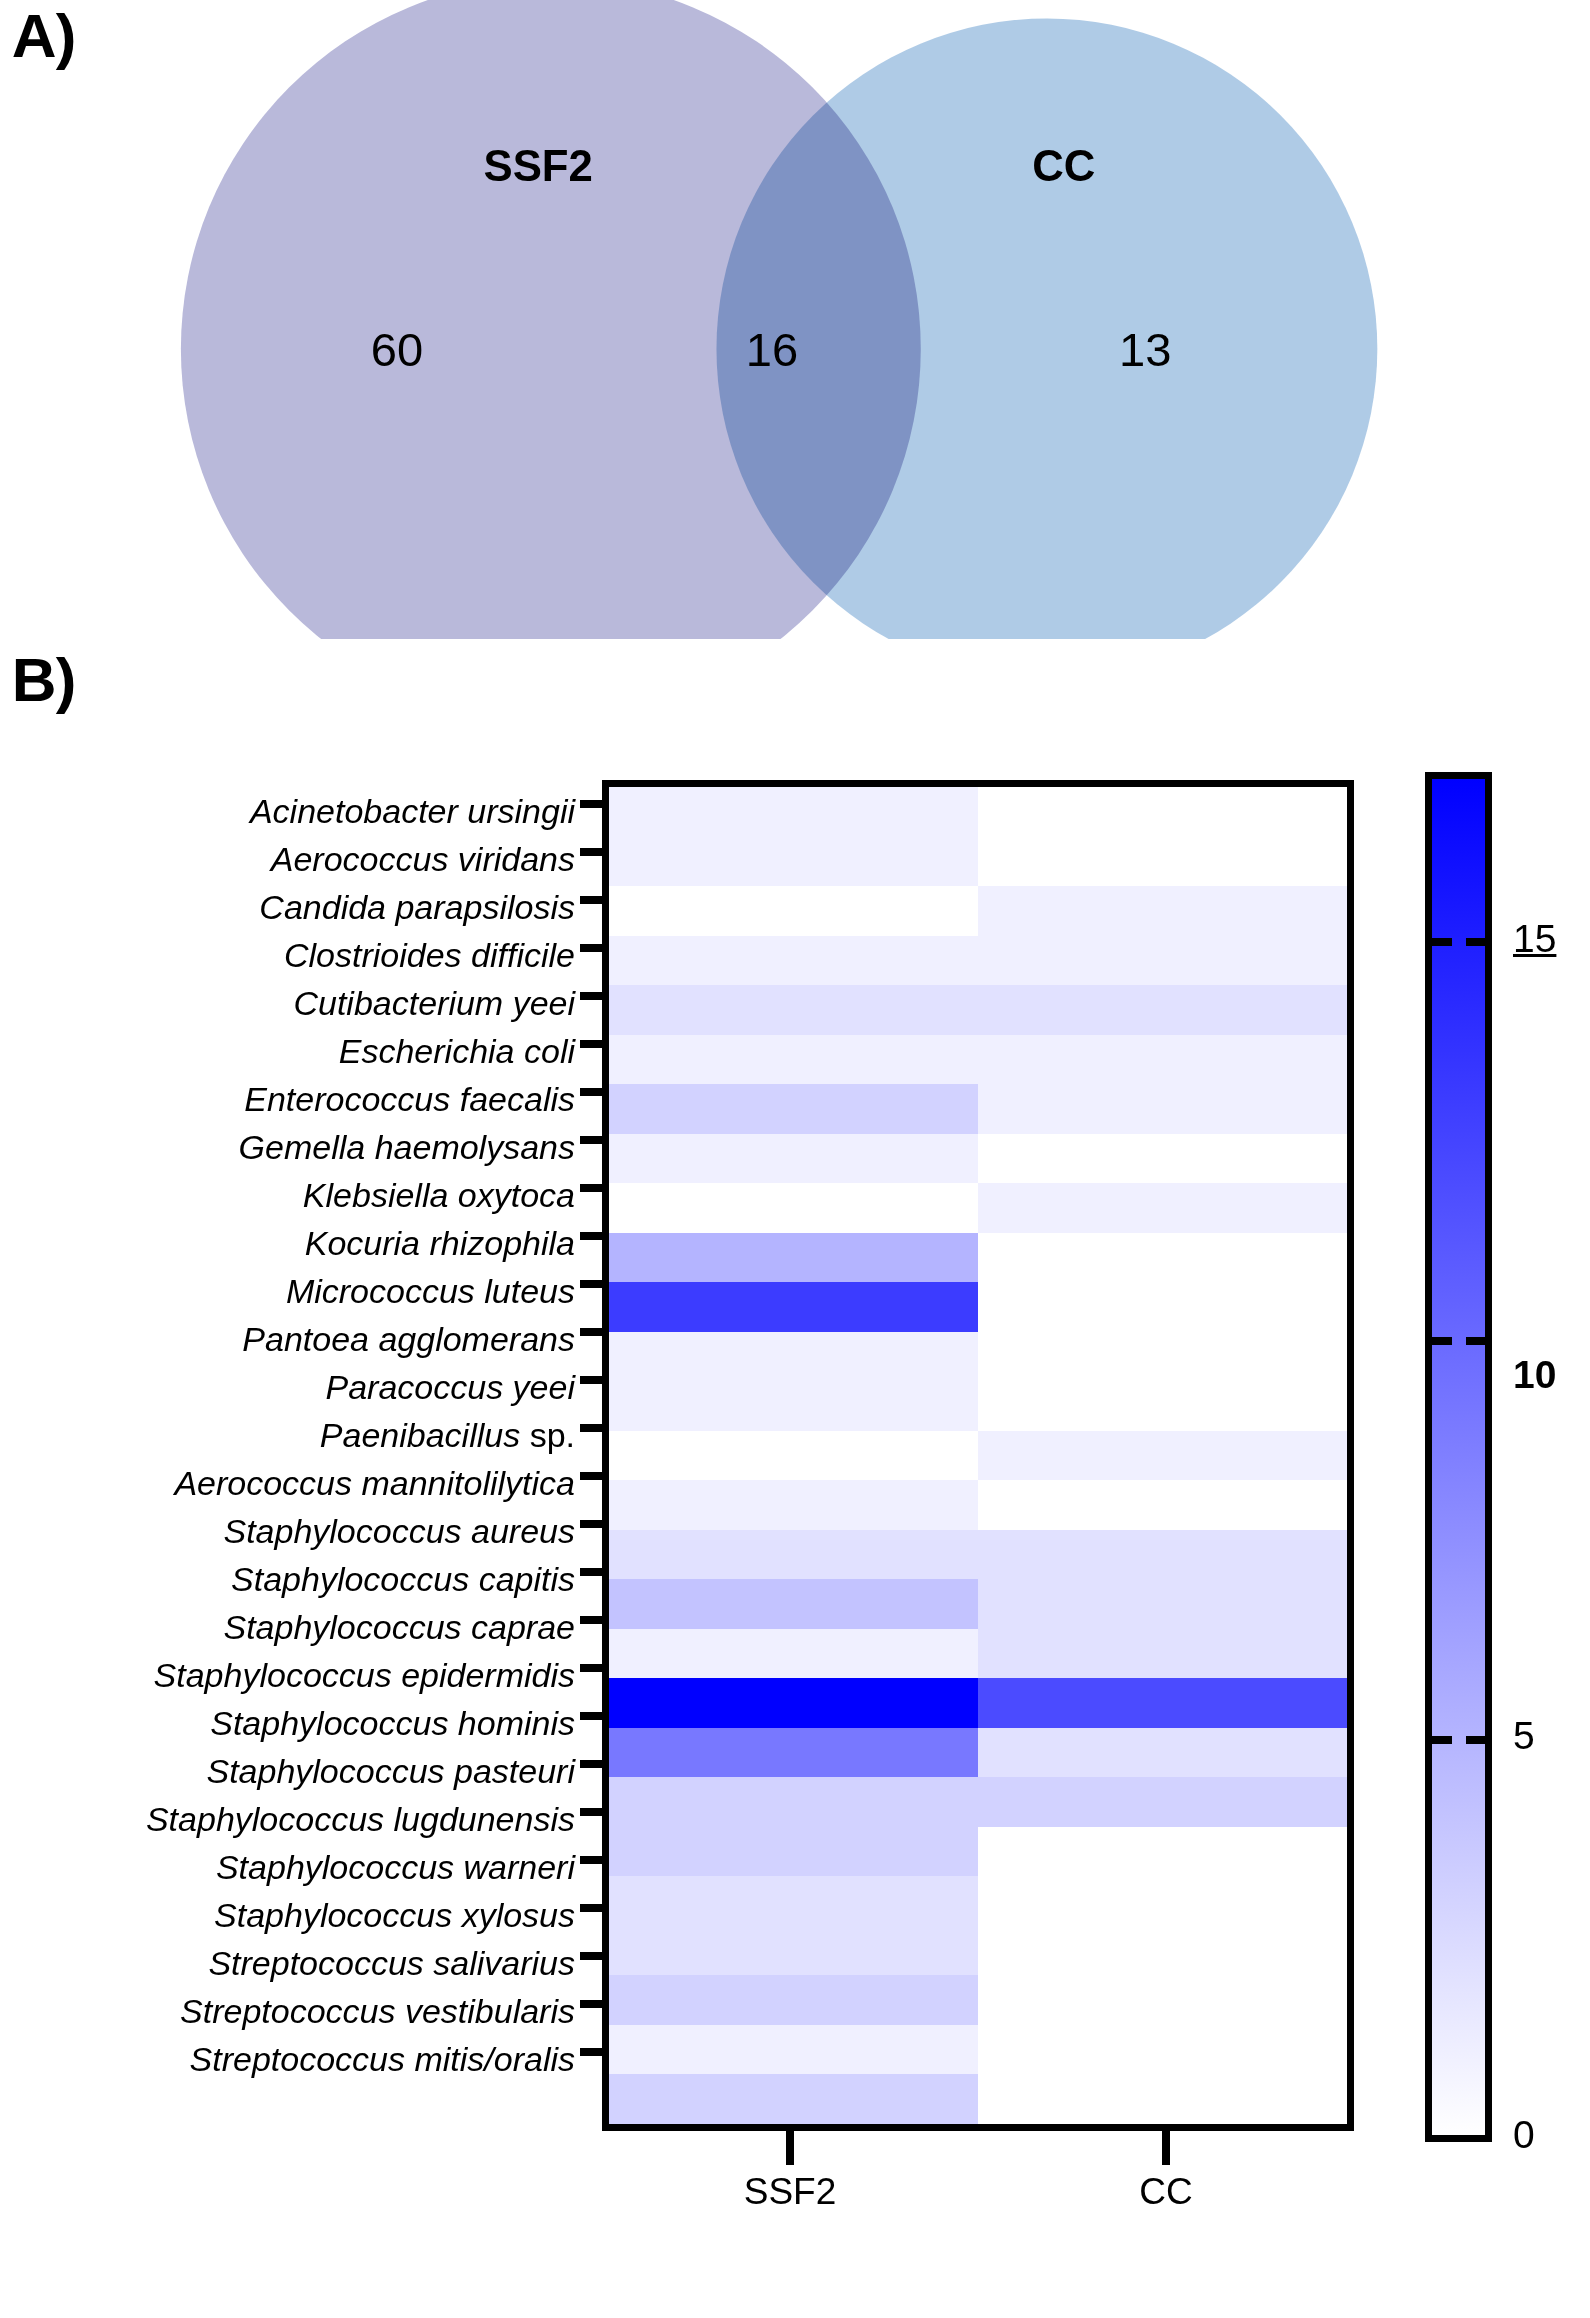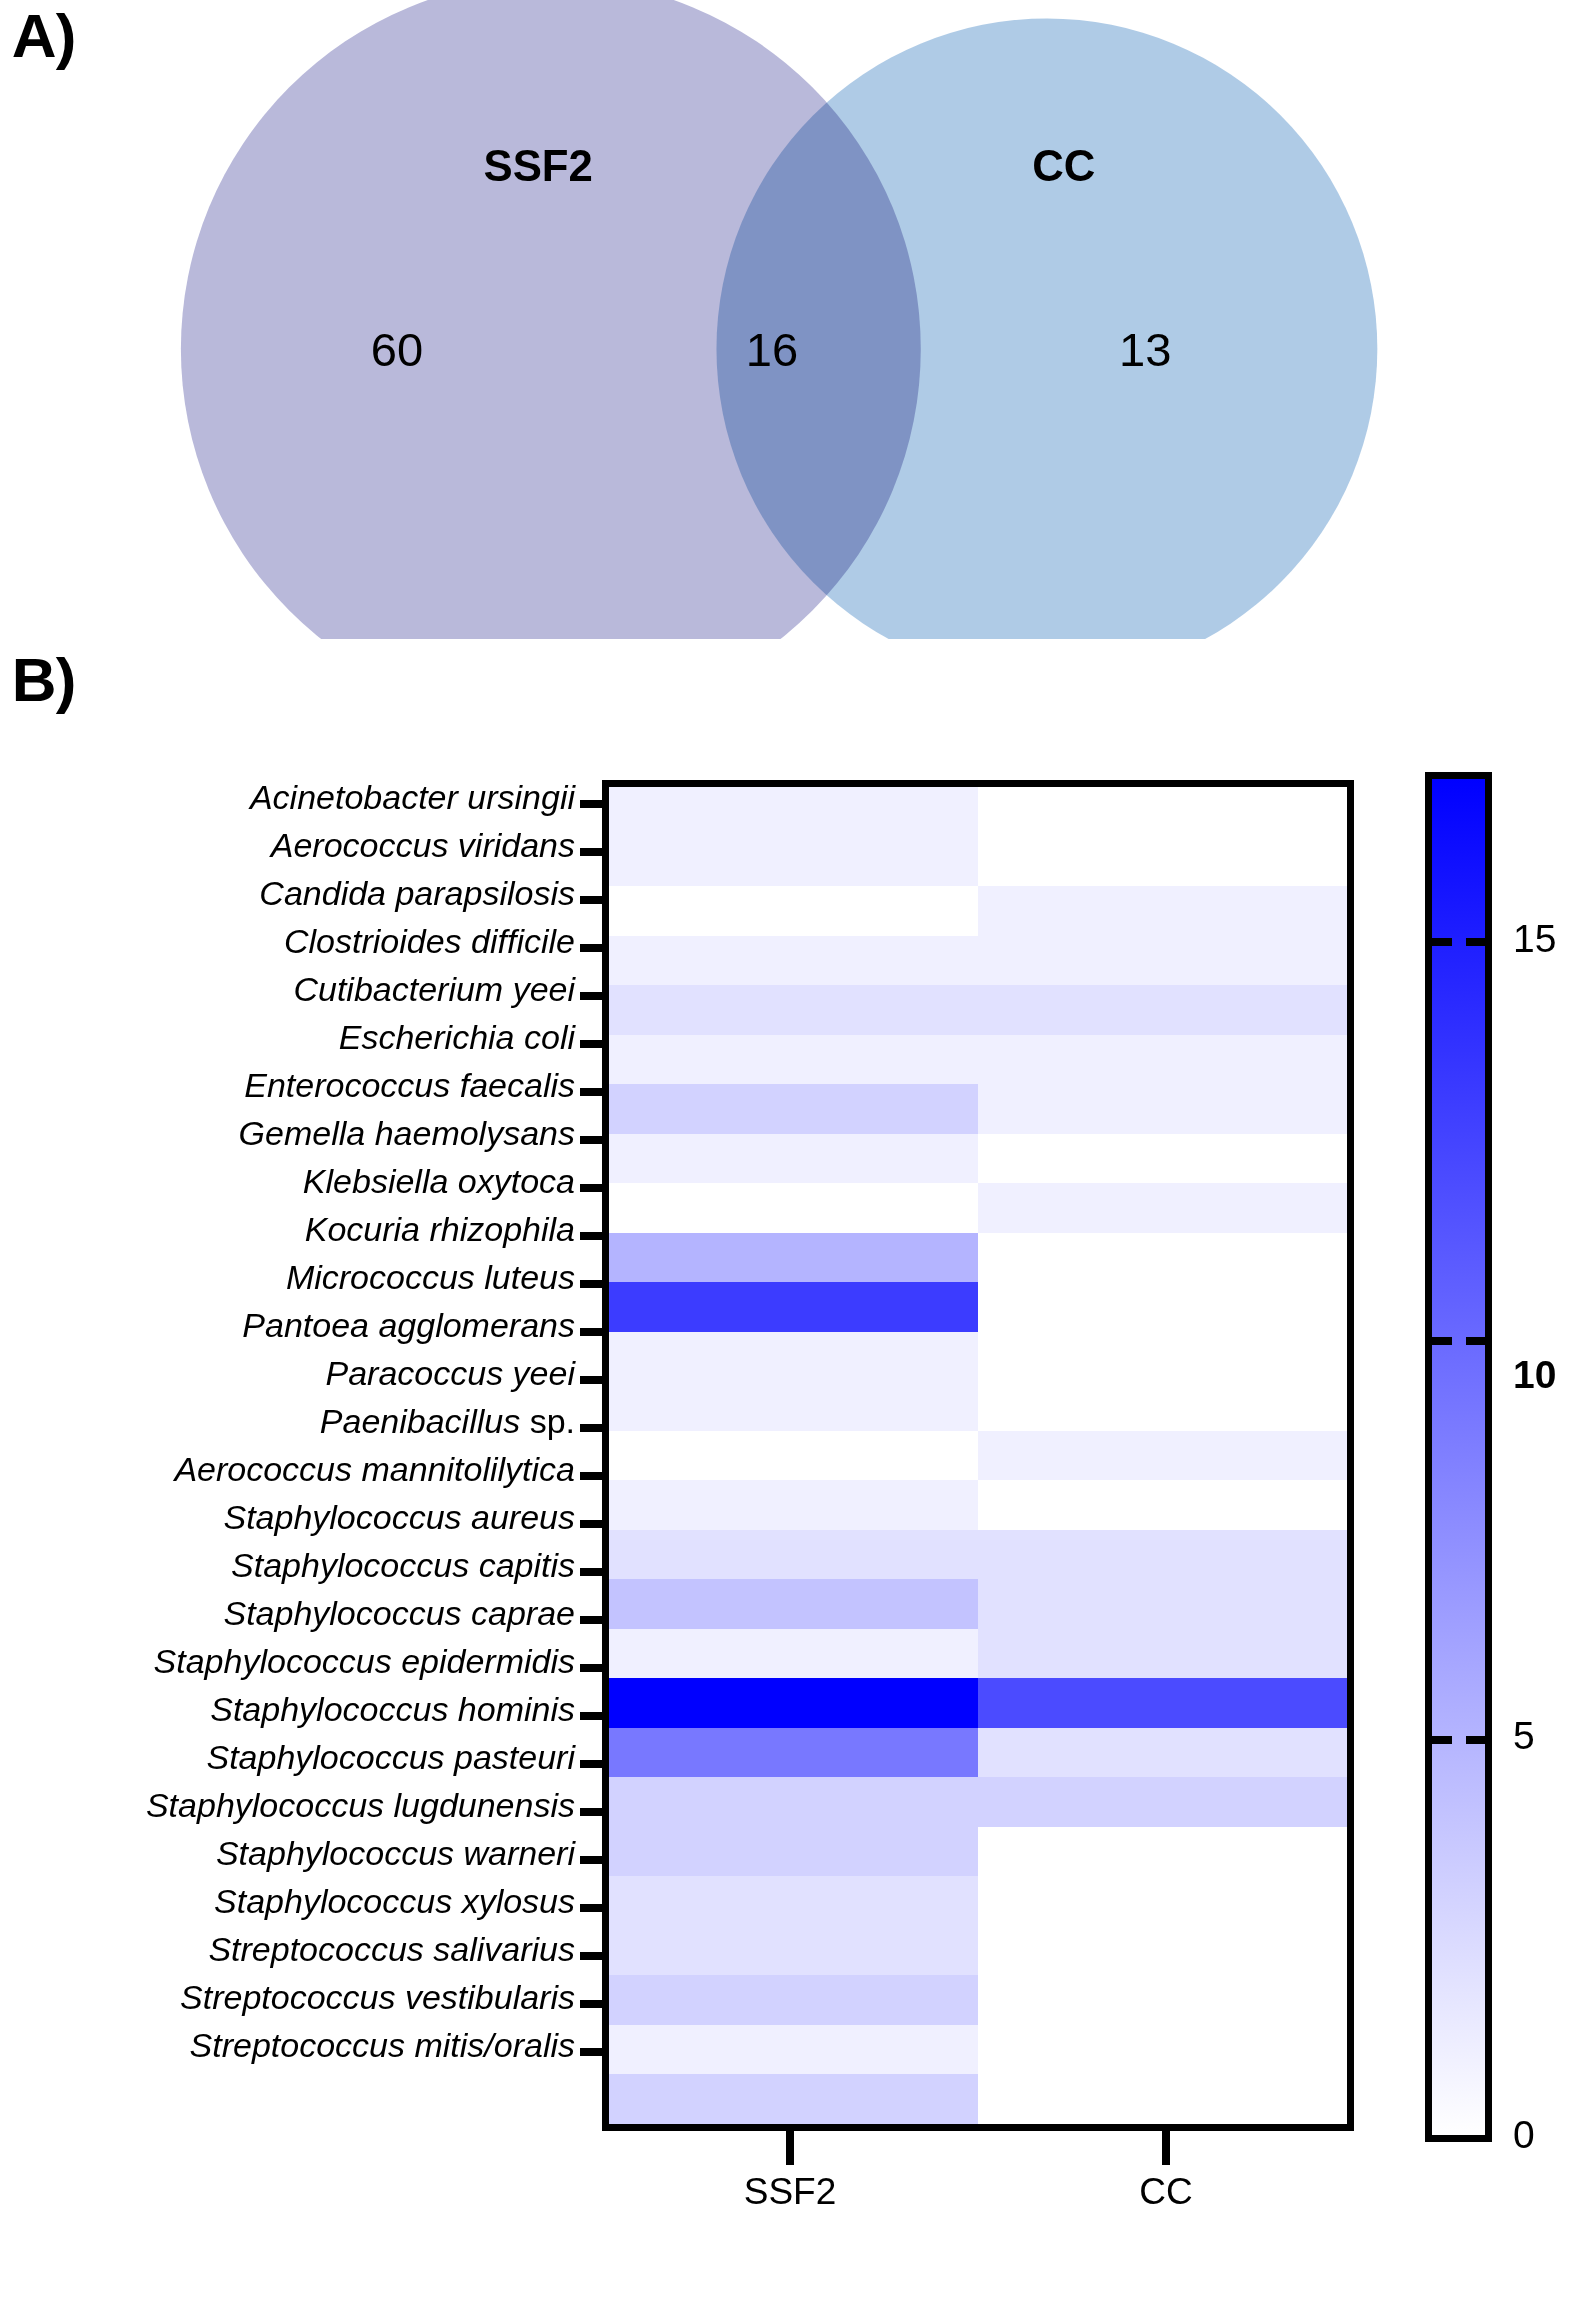--- a/index.html
+++ b/index.html
@@ -29,21 +29,21 @@
   }
 
   
   #heat-wrap{position:absolute;left:0;top:639px;width:1591px;height:1680px;}
 
   
   #species-labels{
     position:absolute;left:0px;top:141px;width:580px;
   }
   .species-row{
-    height:48px;display:flex;align-items:flex-start;justify-content:flex-end;
+    height:48px;display:flex;align-items:flex-end;justify-content:flex-end;
     padding-right:5px;box-sizing:border-box;padding-left:26px;
   }
   .species-name{
     font-style:italic;font-size:34px;line-height:1;white-space:nowrap;
     font-family:"Liberation Sans", sans-serif;color:#000;
   }
   .species-name .nonital{font-style:normal;}
 
   
   #y-ticks{position:absolute;left:580px;top:141px;width:22px;}
@@ -300,18 +300,18 @@
   <div id="colorbar-frame">
     <div id="colorbar-gradient" style="background: linear-gradient(rgb(0, 0, 255) 0%, rgb(255, 255, 255) 100%);"></div>
   <div class="cb-tick-left" style="top: 159px;"></div>
       <div class="cb-tick-right" style="top: 159px;"></div>
       <div class="cb-tick-left" style="top: 558px;"></div>
       <div class="cb-tick-right" style="top: 558px;"></div>
       <div class="cb-tick-left" style="top: 957px;"></div>
       <div class="cb-tick-right" style="top: 957px;"></div>
     </div>
   <div id="colorbar-ticks"></div>
-<div class="cb-label" style="top: 300px;">15</div>
+<div class="cb-label" style="top: 300px; text-decoration: underline;">15</div>
     <div class="cb-label" style="top: 736px; font-weight: bold;">10</div>
     <div class="cb-label" style="top: 1097px;">5</div>
     <div class="cb-label" style="top: 1496px;">0</div>
   </div>
 
 
 </body></html>

